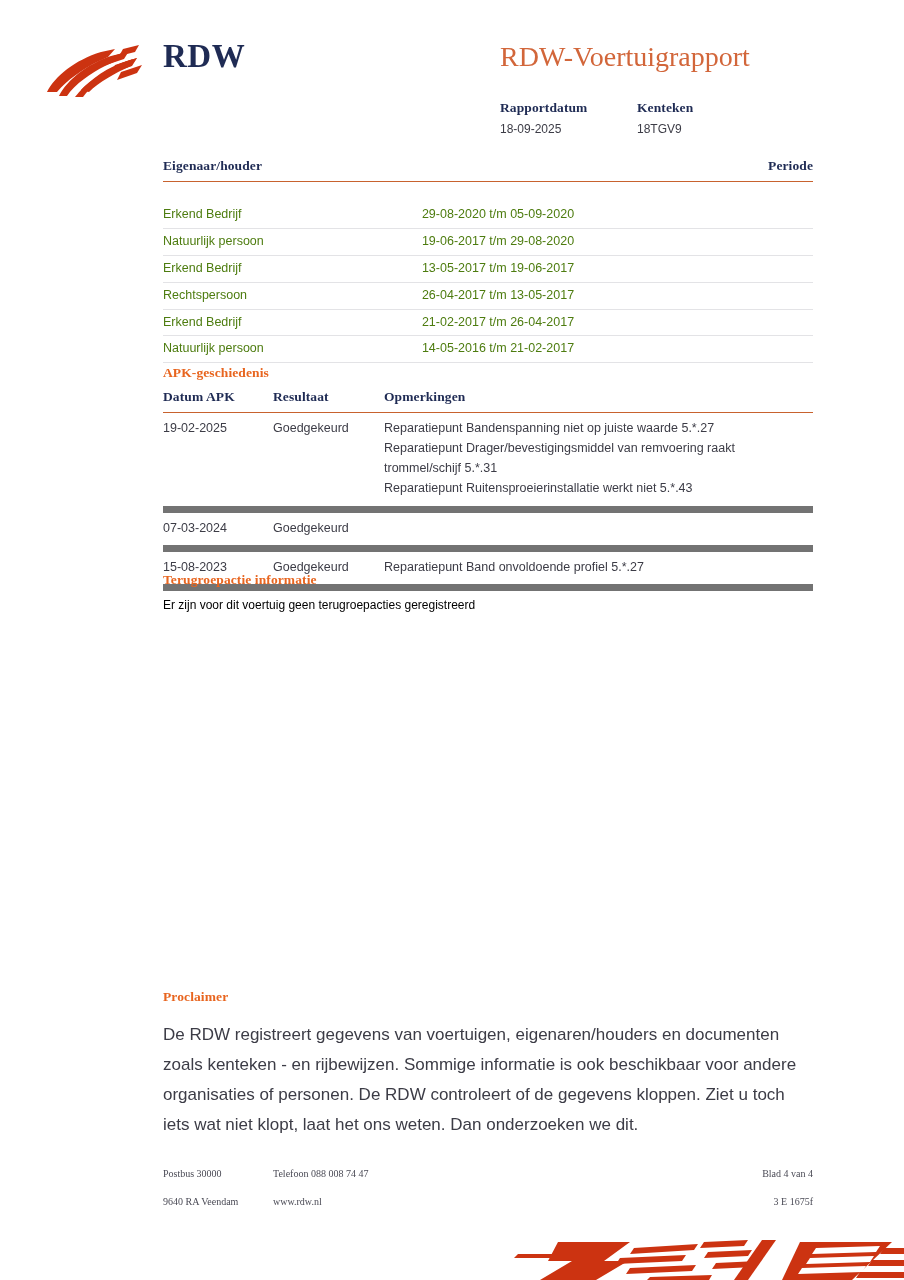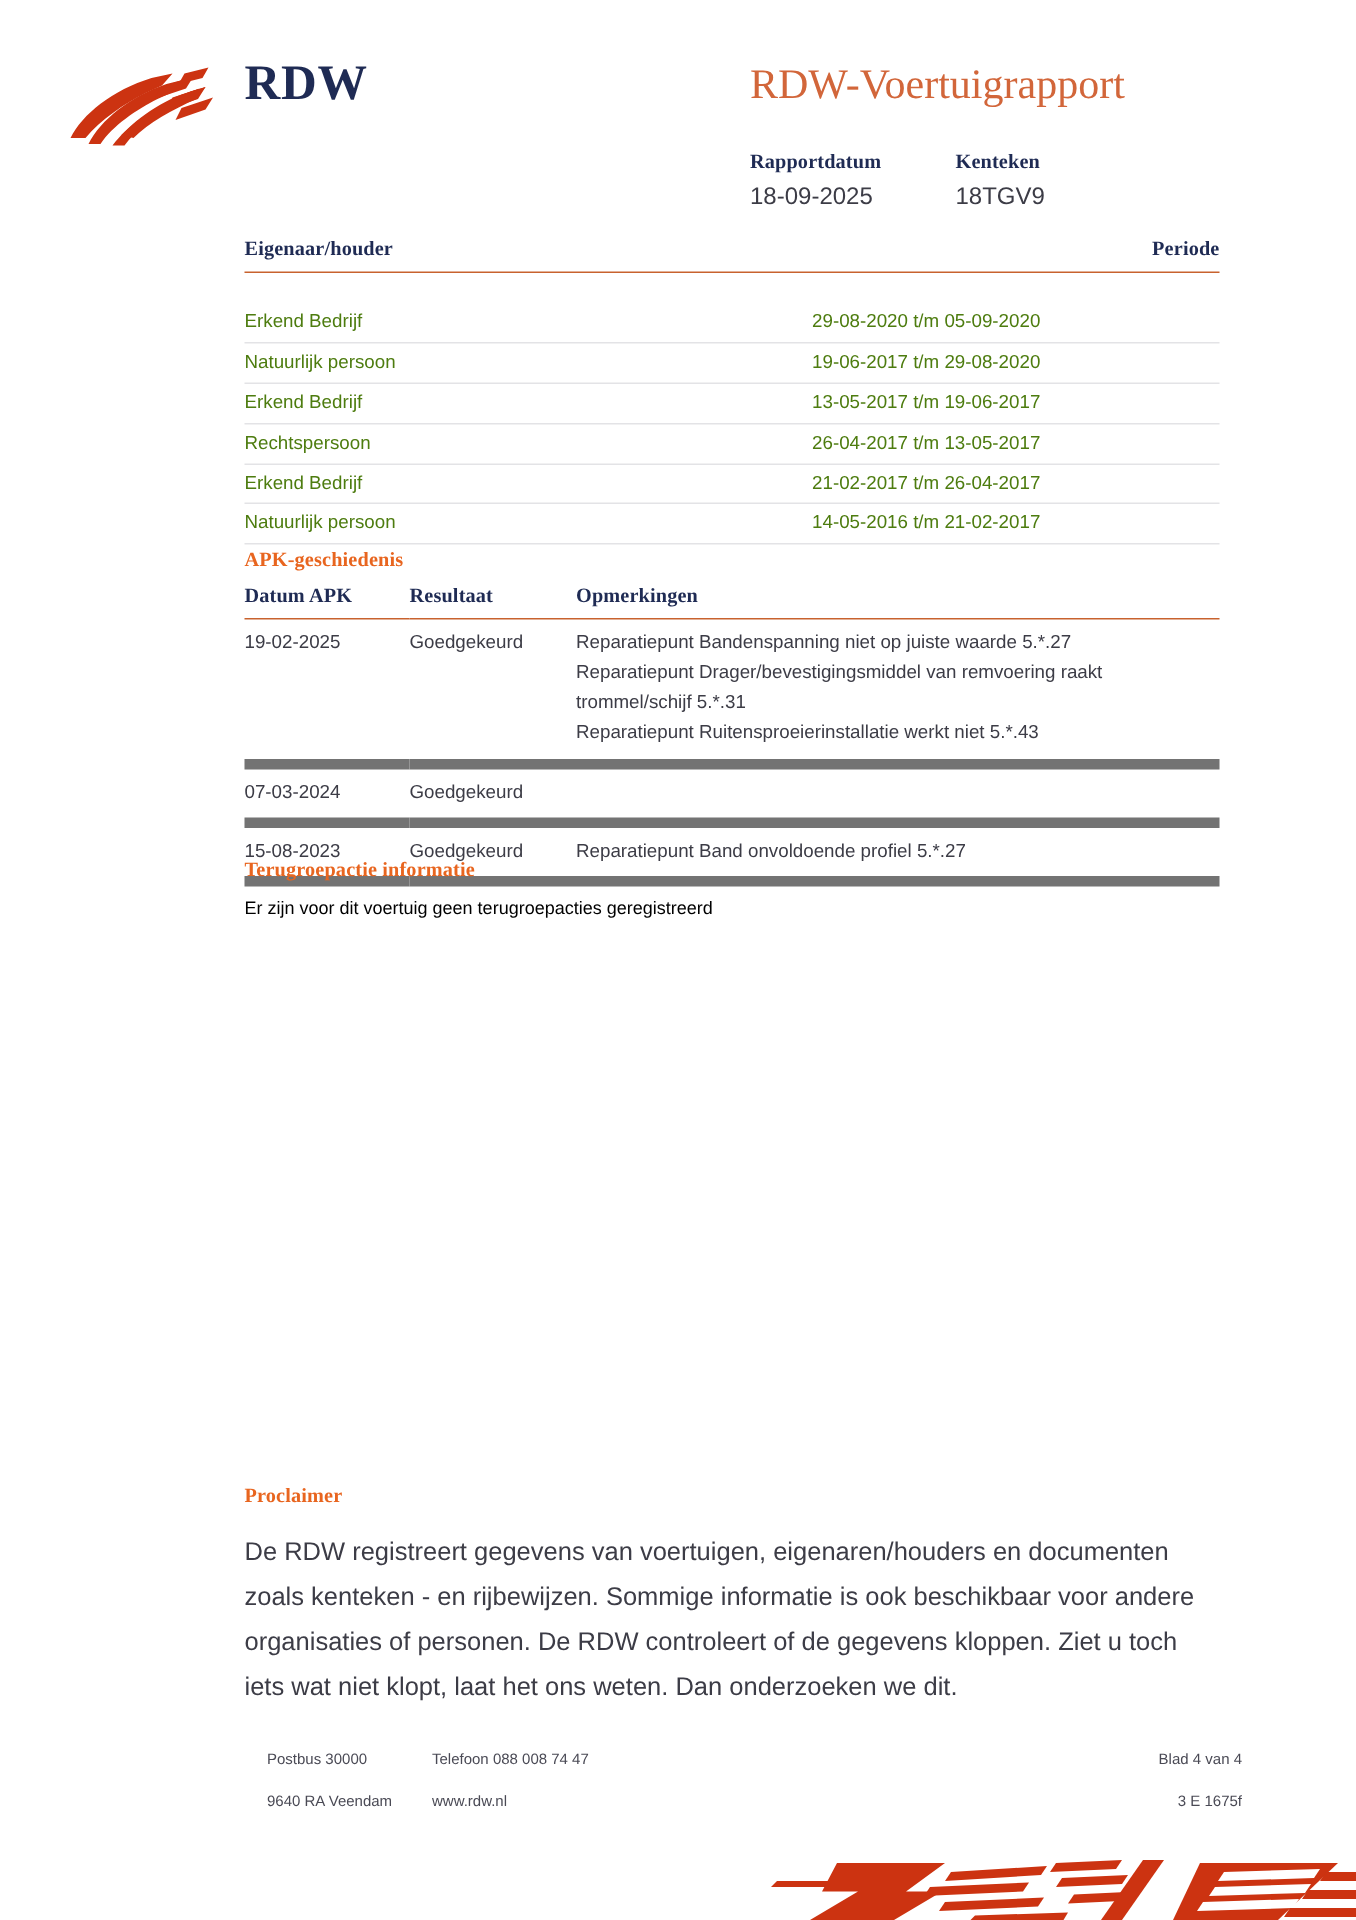--- a/index.html
+++ b/index.html
@@ -74,21 +74,21 @@
   .meta-block { width: 137px; }
   .meta-label {
     font-family: "Liberation Serif", serif;
     font-weight: bold;
     font-size: 13.5px;
     color: #1f2b54;
     line-height: 1.5;
     letter-spacing: 0.1px;
   }
   .meta-value {
-    font-size: 16px;
+    font-size: 12px;
     color: #3c3c46;
     line-height: 1.55;
     margin-top: 2px;
   }
 
   
   .owner-section { position: absolute; left: 163px; top: 158px; width: 650px; }
 
   .section-bar {
     display: flex;
@@ -108,21 +108,21 @@
     border-collapse: collapse;
     margin-top: 20px;
   }
   .owner-table td {
     font-size: 12.5px;
     color: #4d7c0f;
     padding: 4px 0 5px 0;
     border-bottom: 1px solid #e3e3e6;
     line-height: 1.35;
   }
-  .owner-table td.right { text-align: center; }
+  .owner-table td.right { text-align: left; }
 
   
   .apk-section { position: absolute; left: 163px; top: 364px; width: 650px; }
 
   .section-heading {
     font-family: "Liberation Serif", serif;
     font-weight: bold;
     font-size: 13.5px;
     color: #e8651f;
     letter-spacing: 0.1px;
@@ -173,26 +173,27 @@
     font-size: 17px;
     color: #3c3c46;
     line-height: 1.78;
     margin-top: 14px;
     width: 636px;
   }
 
   
   .footer {
     position: absolute;
-    left: 178px;
+    left: 163px;
     top: 1168px;
     width: 650px;
     font-size: 10px;
     color: #4a4a55;
     line-height: 1.15;
+    font-family: Liberation Serif, serif;
   }
   .footer-row { display: flex; align-items: baseline; }
   .footer-row + .footer-row { margin-top: 16px; }
   .f-col1 { width: 110px; }
   .f-col2 { flex: 1; }
   .f-col3 { text-align: right; }
 
   
   .bottom-art {
     position: absolute;

